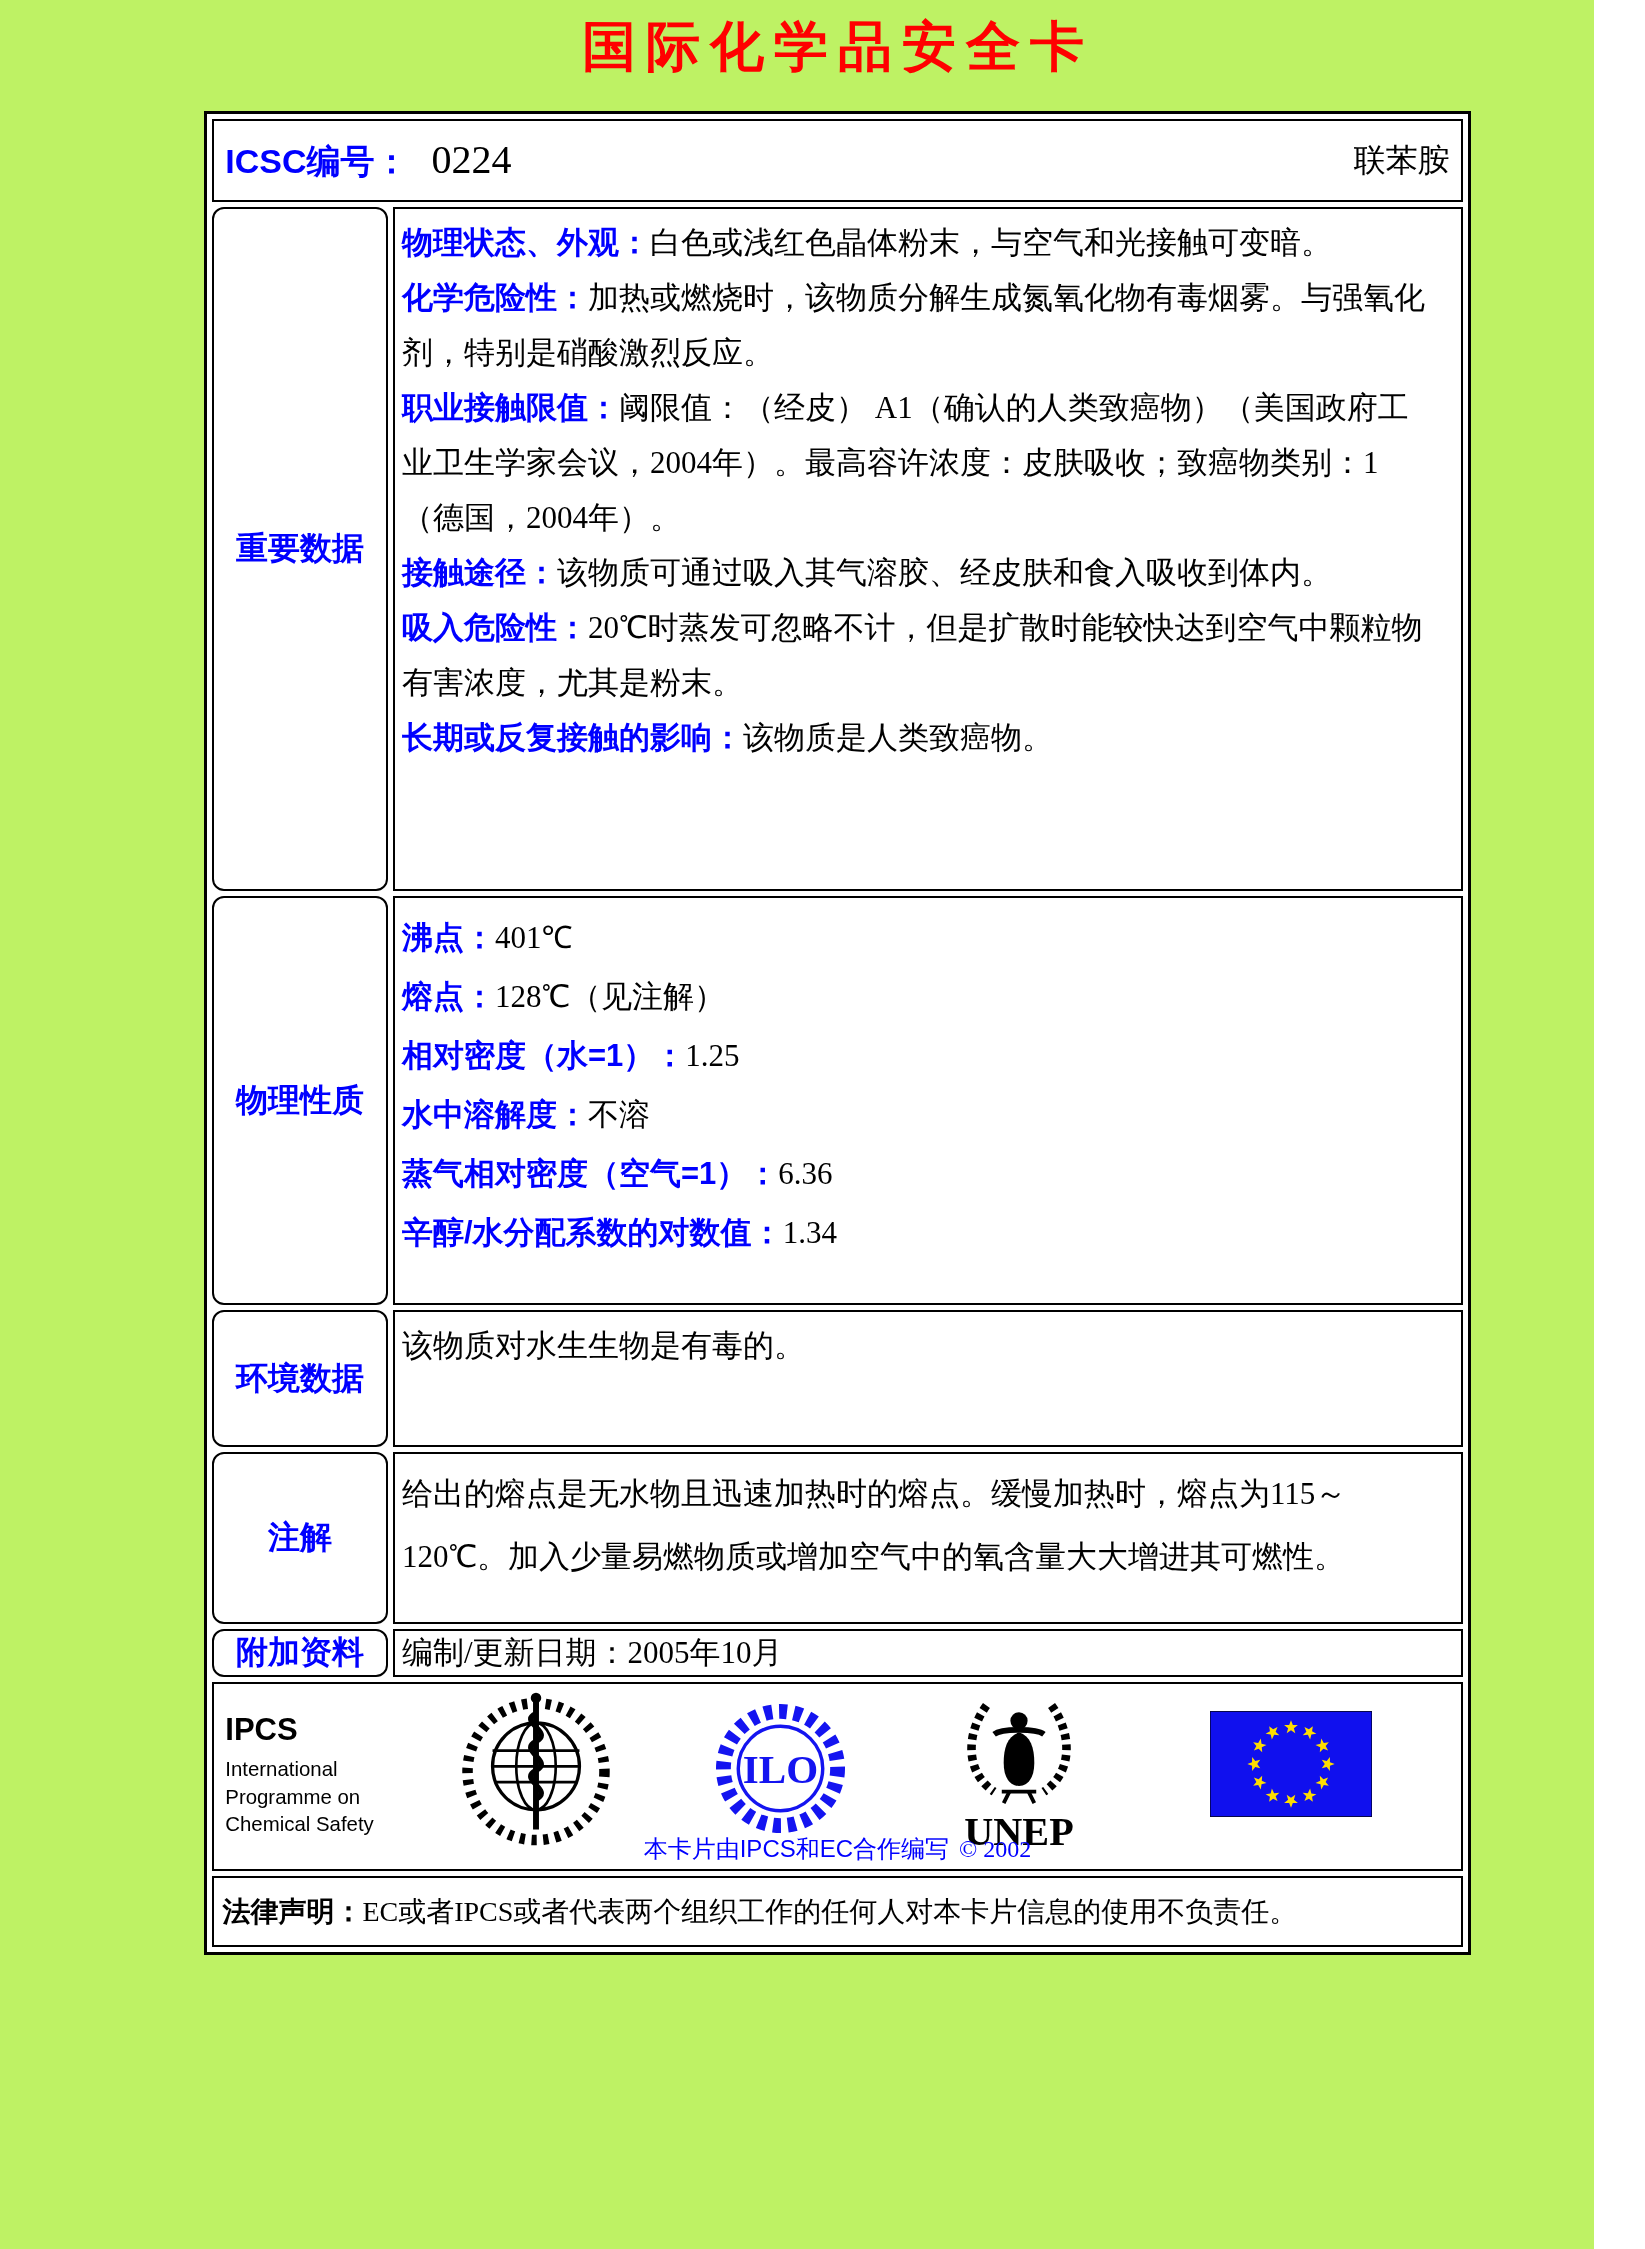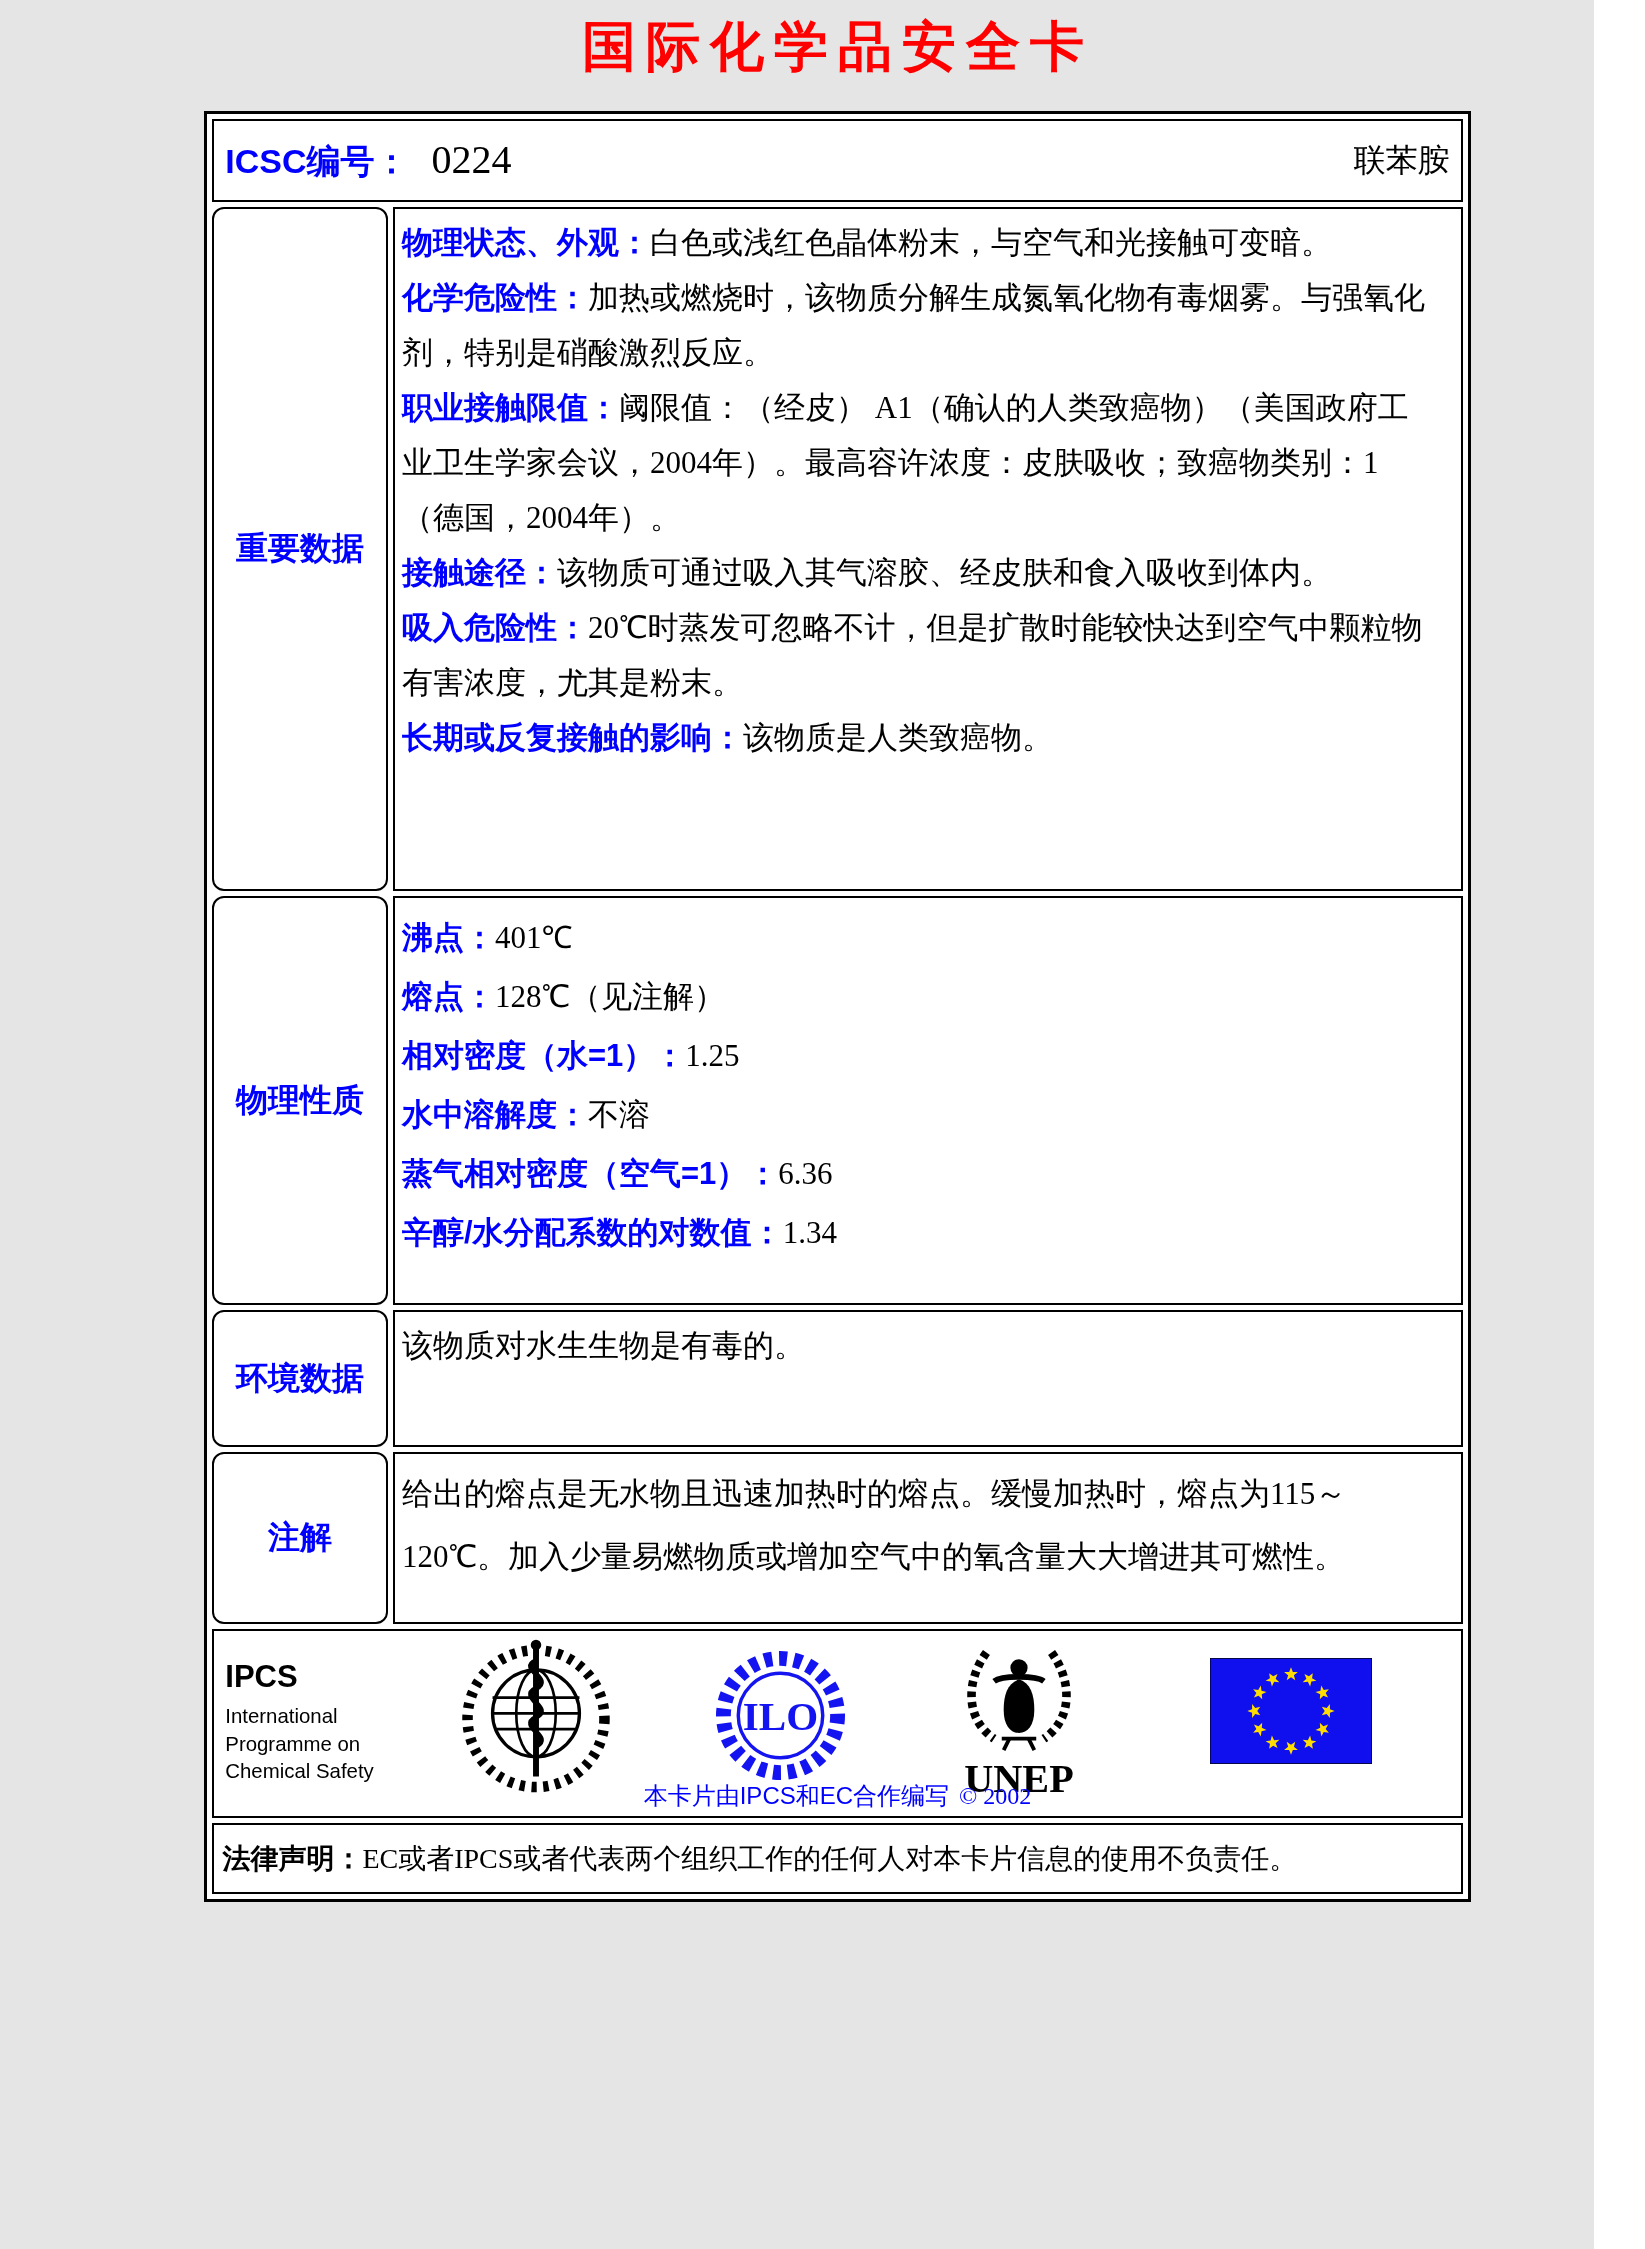--- a/index.html
+++ b/index.html
@@ -1,16 +1,16 @@
 <!DOCTYPE html>
 <html style="font-size:11.3px"><head>
 <meta charset="utf-8">
 <style>
   html,body{margin:0;padding:0;background:#ffffff;}
-  #page{position:relative;width:1594px;height:2250px;background:#e5e5e5;
+  #page{position:relative;width:1594px;height:2250px;background:#bef264;
         font-family:"Liberation Serif", serif;color:#000;}
 
   .title{position:absolute;left:206px;top:11.3px;width:1264px;text-align:center;
          font-size:54px;font-weight:bold;color:#FF0000;letter-spacing:10px;
          font-family:"Liberation Serif", serif;}
 
   .card{position:absolute;left:204px;top:111px;width:1267px;
         border:3.5px solid #000;box-sizing:border-box;background:#fff;}
   table.icsc{width:100%;border-collapse:separate;border-spacing:5px;table-layout:fixed;}
   td{border:2.1px solid #000;box-sizing:border-box;vertical-align:top;padding:0;
@@ -110,20 +110,26 @@
             </td>
       </tr>
 
       <tr class="r-note">
         <td class="label-cell">注解</td>
         <td class="content-cell">
               <p><span class="ptext">给出的熔点是无水物且迅速加热时的熔点。缓慢加热时，熔点为115～120℃。加入少量易燃物质或增加空气中的氧含量大大增进其可燃性。</span></p>
             </td>
       </tr>
 
+      <tr class="r-addl">
+        <td class="label-cell">附加资料</td>
+        <td class="content-cell">
+              <p><span class="ptext">编制/更新日期：2005年10月</span></p>
+            </td>
+      </tr>
 
       <tr>
         <td colspan="2" class="logos-cell">
 
           <div class="ipcs-block">
             <div class="ipcs-title">IPCS</div>
             <div class="ipcs-sub">International</div>
             <div class="ipcs-sub">Programme on</div>
             <div class="ipcs-sub">Chemical Safety</div>
           </div>

